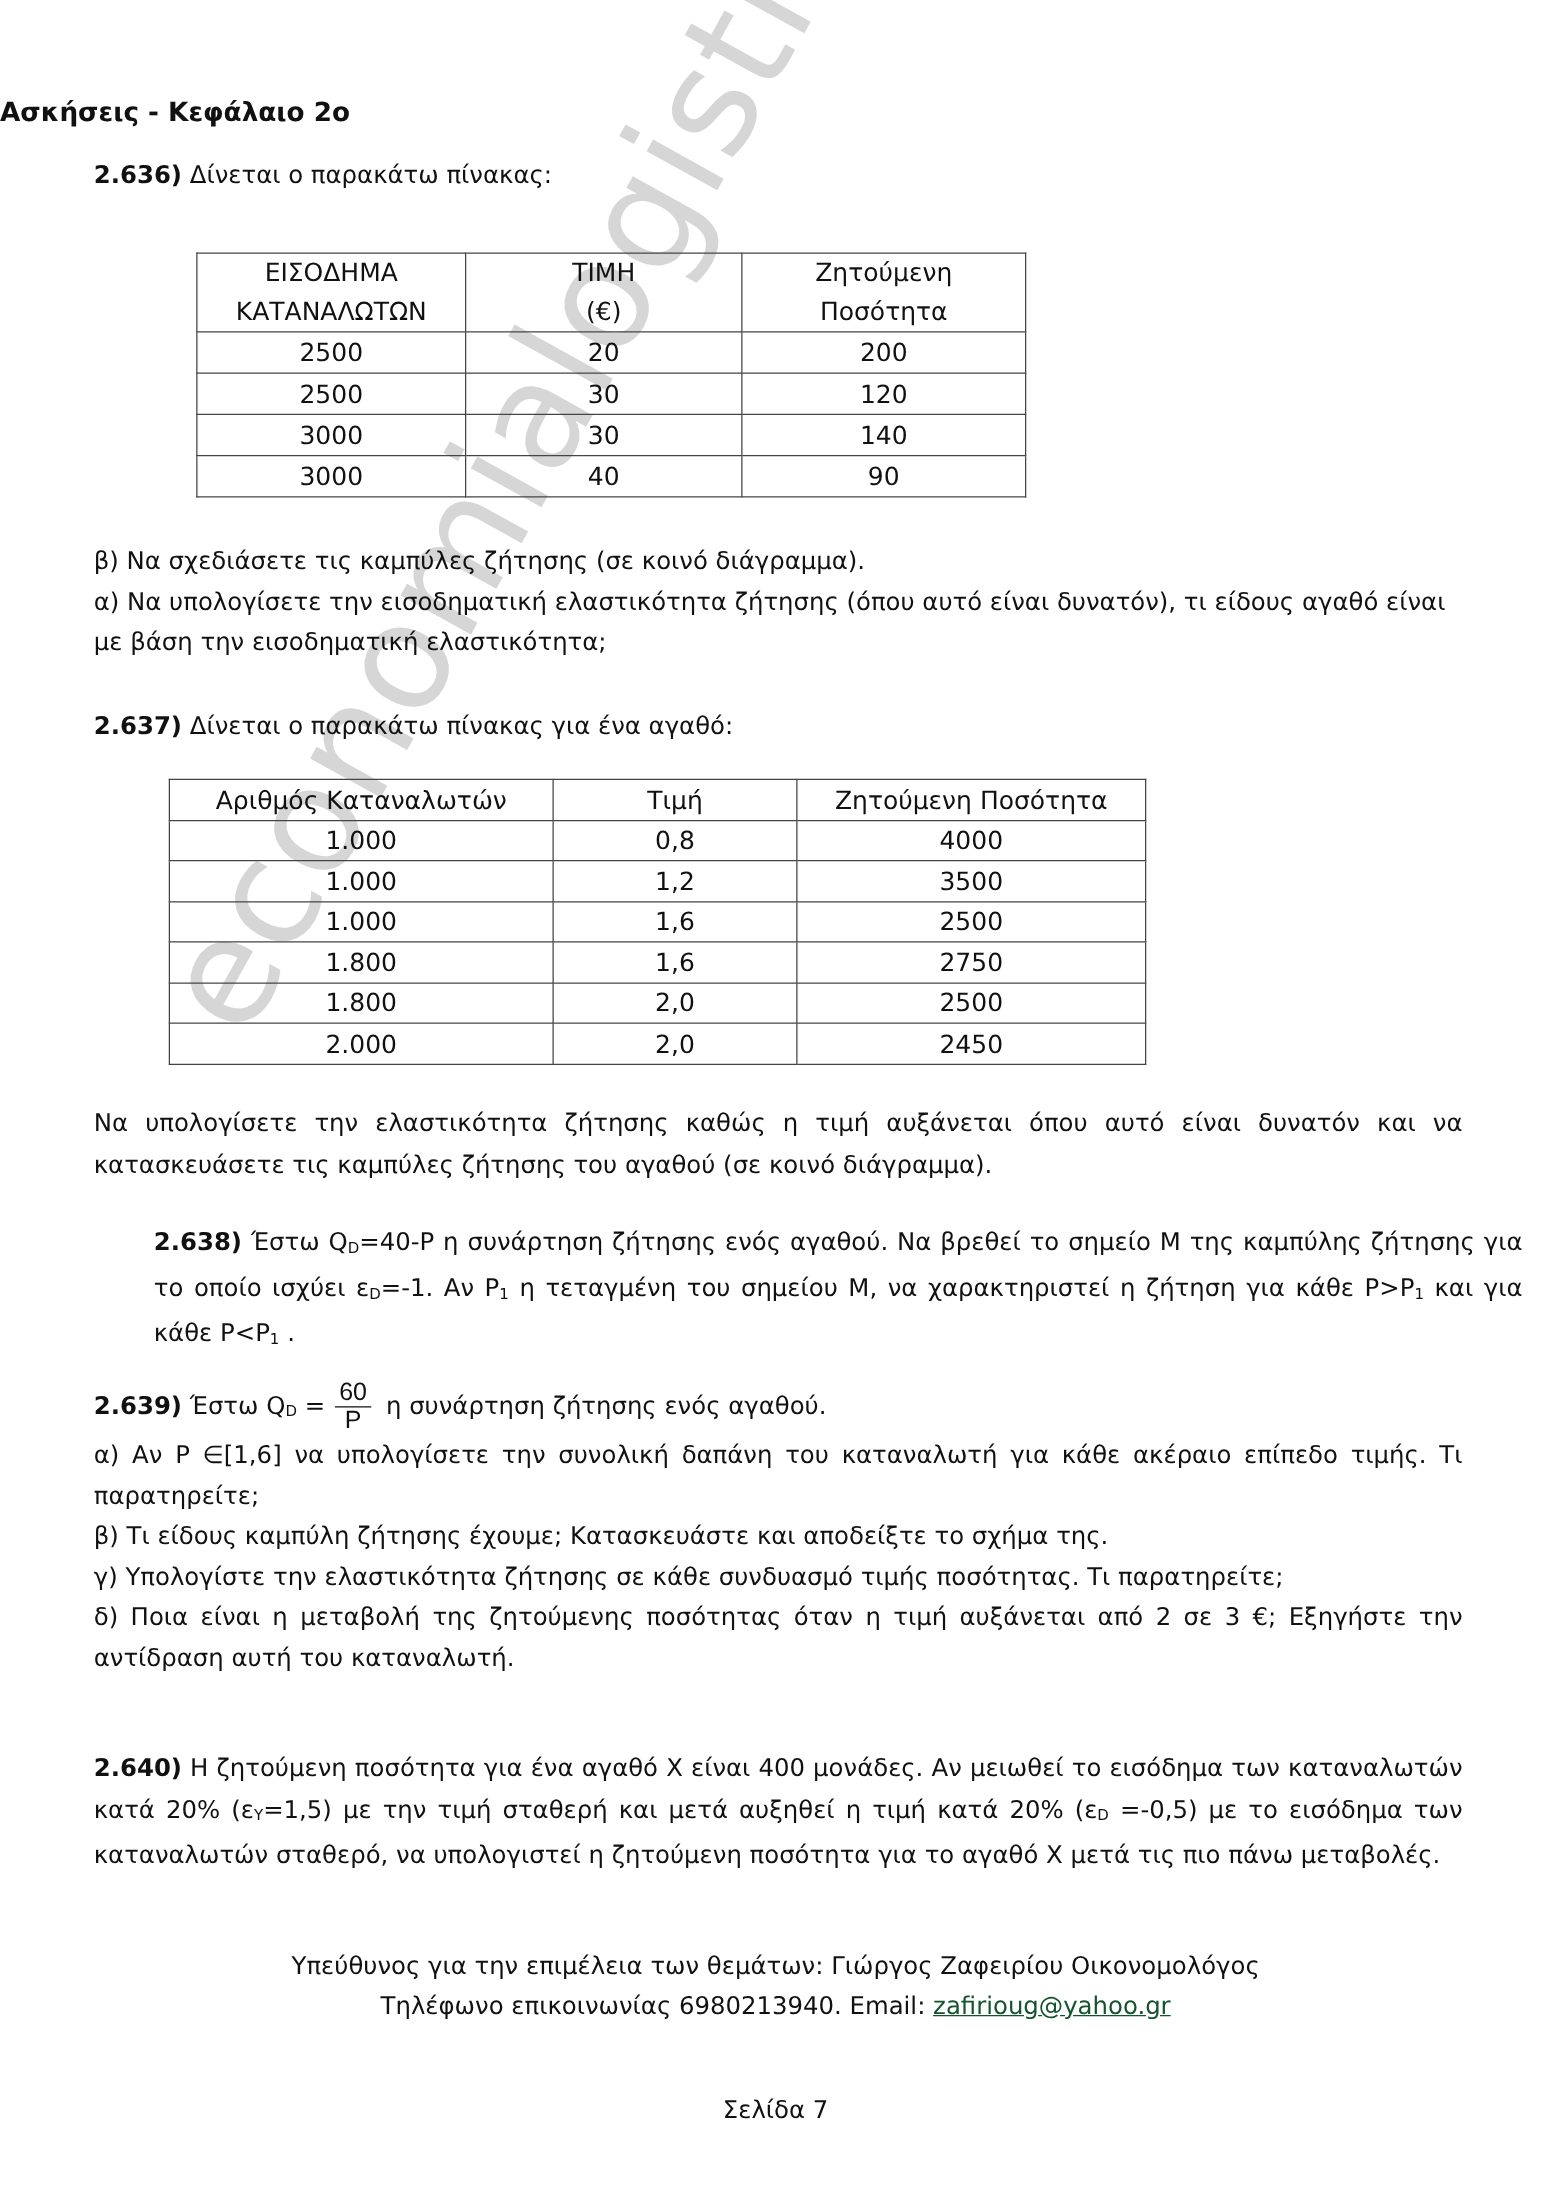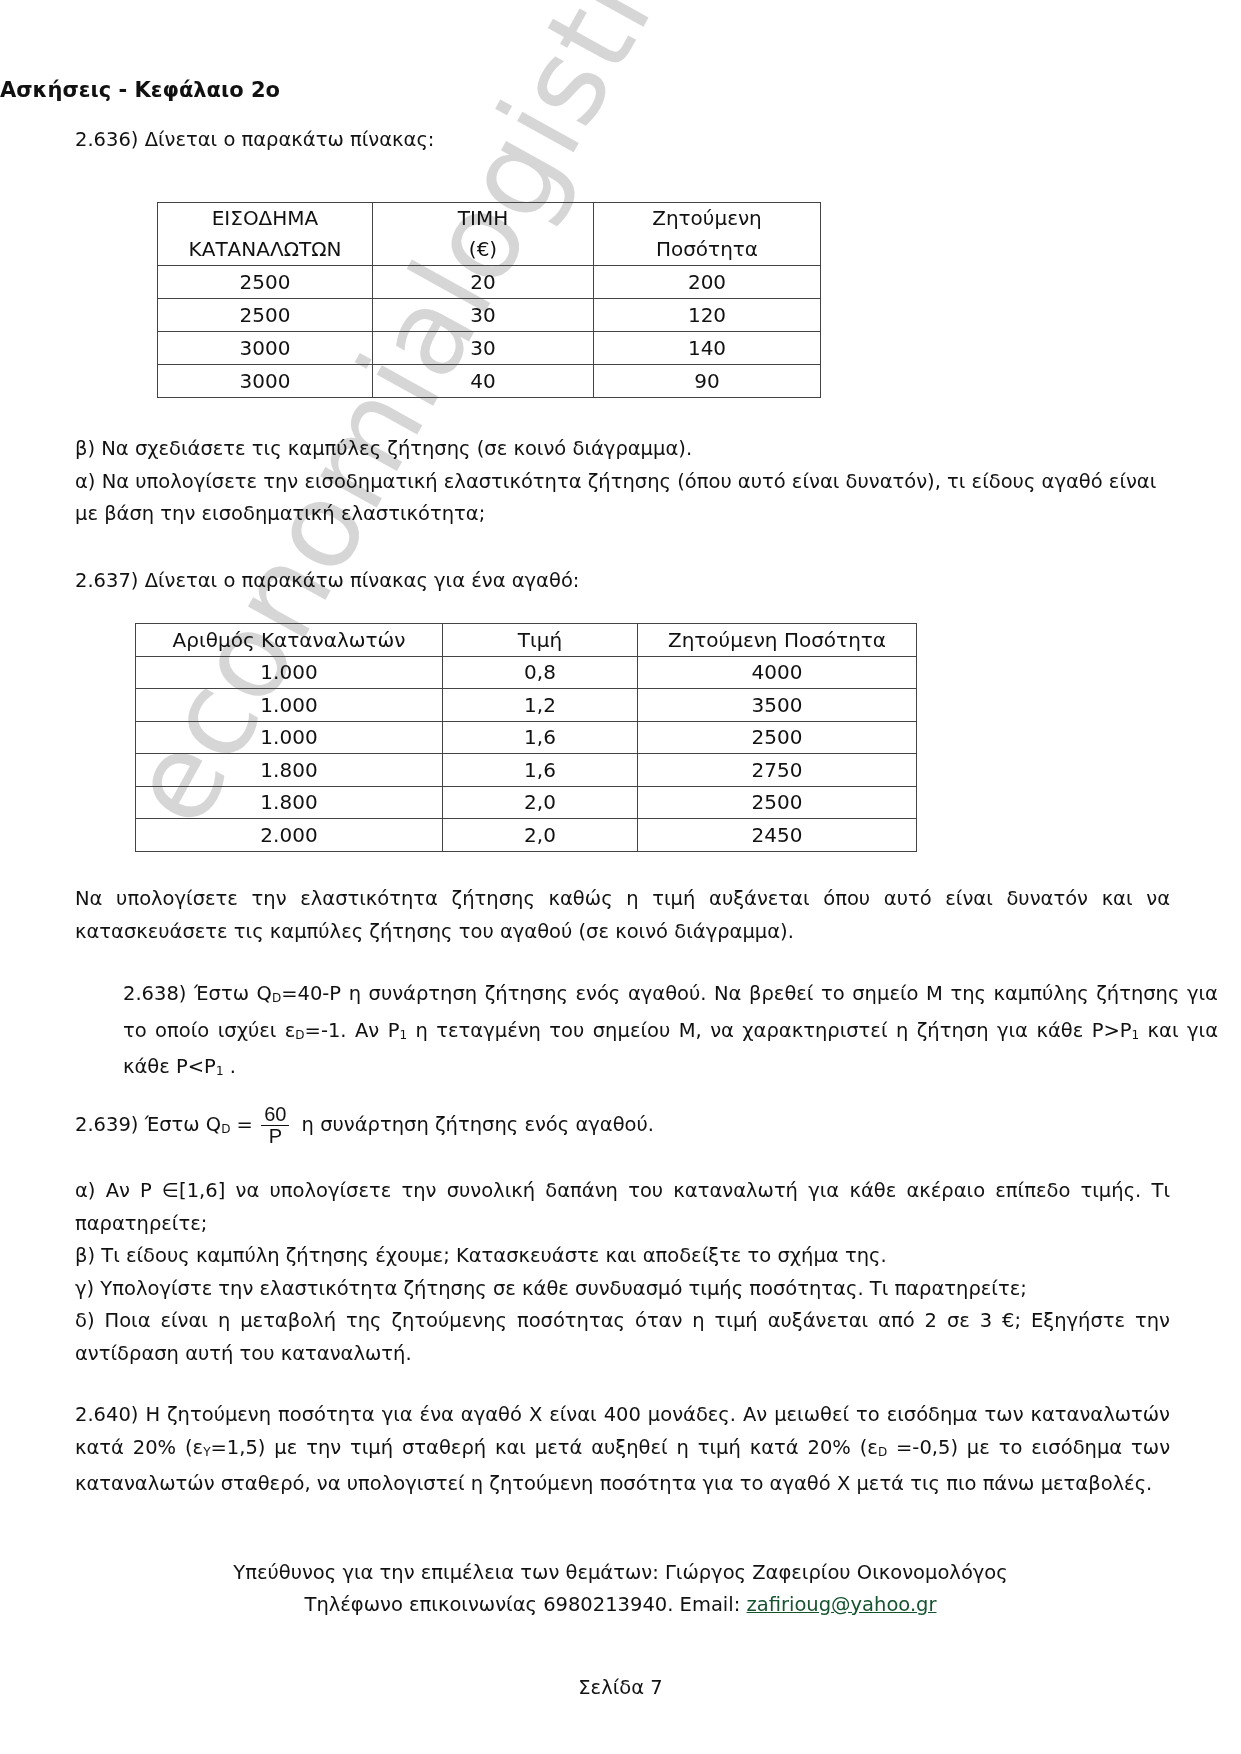--- a/index.html
+++ b/index.html
@@ -14,21 +14,21 @@
     transform: rotate(-61deg); transform-origin: 0 0; white-space: nowrap;
     opacity: 0.85; z-index: 0; pointer-events: none; letter-spacing: 1px;
   }
   .content { position: absolute; left: 0; top: 0; width: 1241px; z-index: 1; }
   .title {
     position: absolute; top: 78px; left: 0; width: 1189px; text-align: left;
     font-size: 21px; font-weight: bold;
   }
   .para { position: absolute; left: 75px; width: 1095px; font-size: 19.5px; line-height: 32.5px; }
   .justify { text-align: justify; text-align-last: left; }
-  .num { font-weight: normal; }
+  .num { font-weight: bold; }
   table { position: absolute; border-collapse: collapse; font-size: 20px; }
   td { border: 1.5px solid #444; text-align: center; padding: 0; height: 31px; line-height: 30px; }
   .t1 { left: 157px; top: 202px; width: 664px; }
   .t1 td { height: 32px; }
   .t1 .hdr td { height: 62px; line-height: 31px; }
   .t2 { left: 111px; top: 623px; width: 782px; margin-left: 24px; }
   .t2 td { height: 31.5px; }
   sub { font-size: 12px; vertical-align: -2px; }
   .frac { display: inline-block; vertical-align: middle; text-align: center; margin: 0 6px 0 2px; font-family: "Liberation Sans", sans-serif; font-size: 20px; line-height: 21px; }
   .frac .top { display: block; border-bottom: 1.5px solid #111; padding: 0 3px; }
@@ -126,21 +126,21 @@
       </table>
     <div class="para justify" style="top:883px;">Να υπολογίσετε την ελαστικότητα ζήτησης καθώς η τιμή αυξάνεται όπου αυτό είναι δυνατόν και να κατασκευάσετε τις καμπύλες ζήτησης του αγαθού (σε κοινό διάγραμμα).</div>
 
     <div class="para justify" style="top:978px;margin-left:48px;">
       <span class="num">2.638)</span><span> Έστω Q</span><sub>D</sub><span>=40-P η συνάρτηση ζήτησης ενός αγαθού. Να βρεθεί το σημείο Μ της καμπύλης ζήτησης για το οποίο ισχύει  ε</span><sub>D</sub><span>=-1. Αν P</span><sub>1</sub><span> η τεταγμένη του σημείου Μ, να χαρακτηριστεί η ζήτηση για κάθε P&gt;P</span><sub>1</sub><span> και για κάθε P&lt;P</span><sub>1</sub><span> .</span>
     </div>
 
     <div class="para" style="top:1104px; line-height:24px;">
       <span class="num">2.639)</span><span> Έστω  Q</span><sub>D</sub><span> = </span><span class="frac"><span class="top">60</span><span class="bot">P</span></span><span> η συνάρτηση ζήτησης ενός αγαθού.</span>
     </div>
-    <div class="para justify" style="top:1175px;">
+    <div class="para justify" style="top:1148px;">
       <div>α) Αν P ∈[1,6] να υπολογίσετε την συνολική δαπάνη του καταναλωτή για κάθε ακέραιο επίπεδο τιμής. Τι παρατηρείτε;</div>
       <div>β) Τι είδους καμπύλη ζήτησης έχουμε; Κατασκευάστε και αποδείξτε το σχήμα της.</div>
       <div>γ) Υπολογίστε την ελαστικότητα ζήτησης σε κάθε συνδυασμό τιμής ποσότητας. Τι παρατηρείτε;</div>
       <div>δ) Ποια είναι η μεταβολή της ζητούμενης ποσότητας όταν η τιμή αυξάνεται από 2 σε 3 €; Εξηγήστε την αντίδραση αυτή του καταναλωτή.</div>
     </div>
 
     <div class="para justify" style="top:1399px;">
       <span class="num">2.640)</span><span> Η ζητούμενη ποσότητα για ένα αγαθό Χ είναι 400 μονάδες. Αν μειωθεί το εισόδημα των καταναλωτών κατά 20% (ε</span><sub>Y</sub><span>=1,5) με την τιμή σταθερή και μετά αυξηθεί η τιμή κατά 20% (ε</span><sub>D</sub><span> =-0,5) με το εισόδημα των καταναλωτών σταθερό, να υπολογιστεί η ζητούμενη ποσότητα για το αγαθό Χ μετά τις πιο πάνω μεταβολές.</span>
     </div>
 

